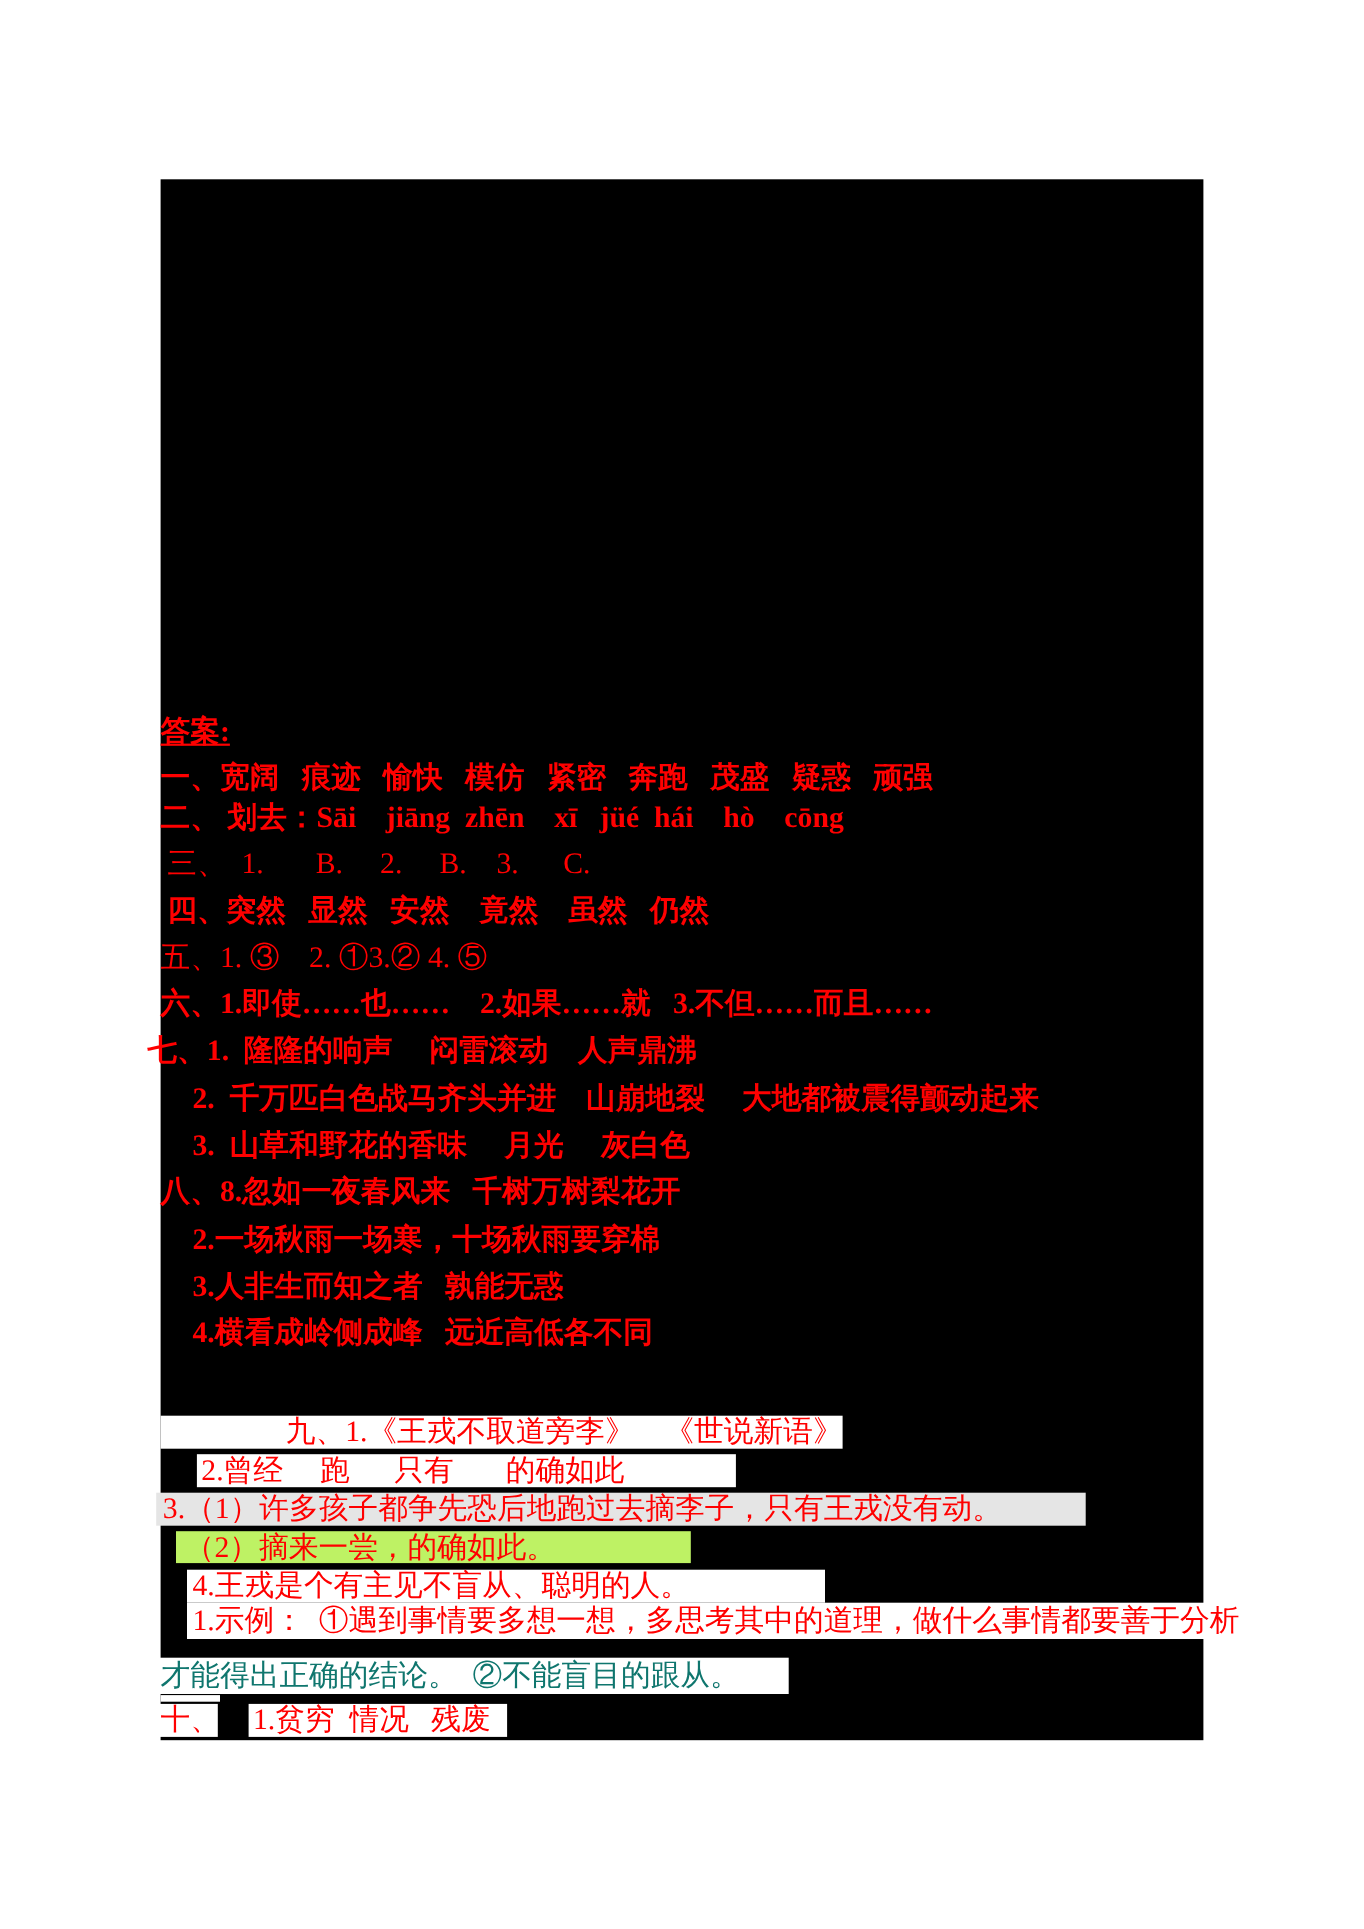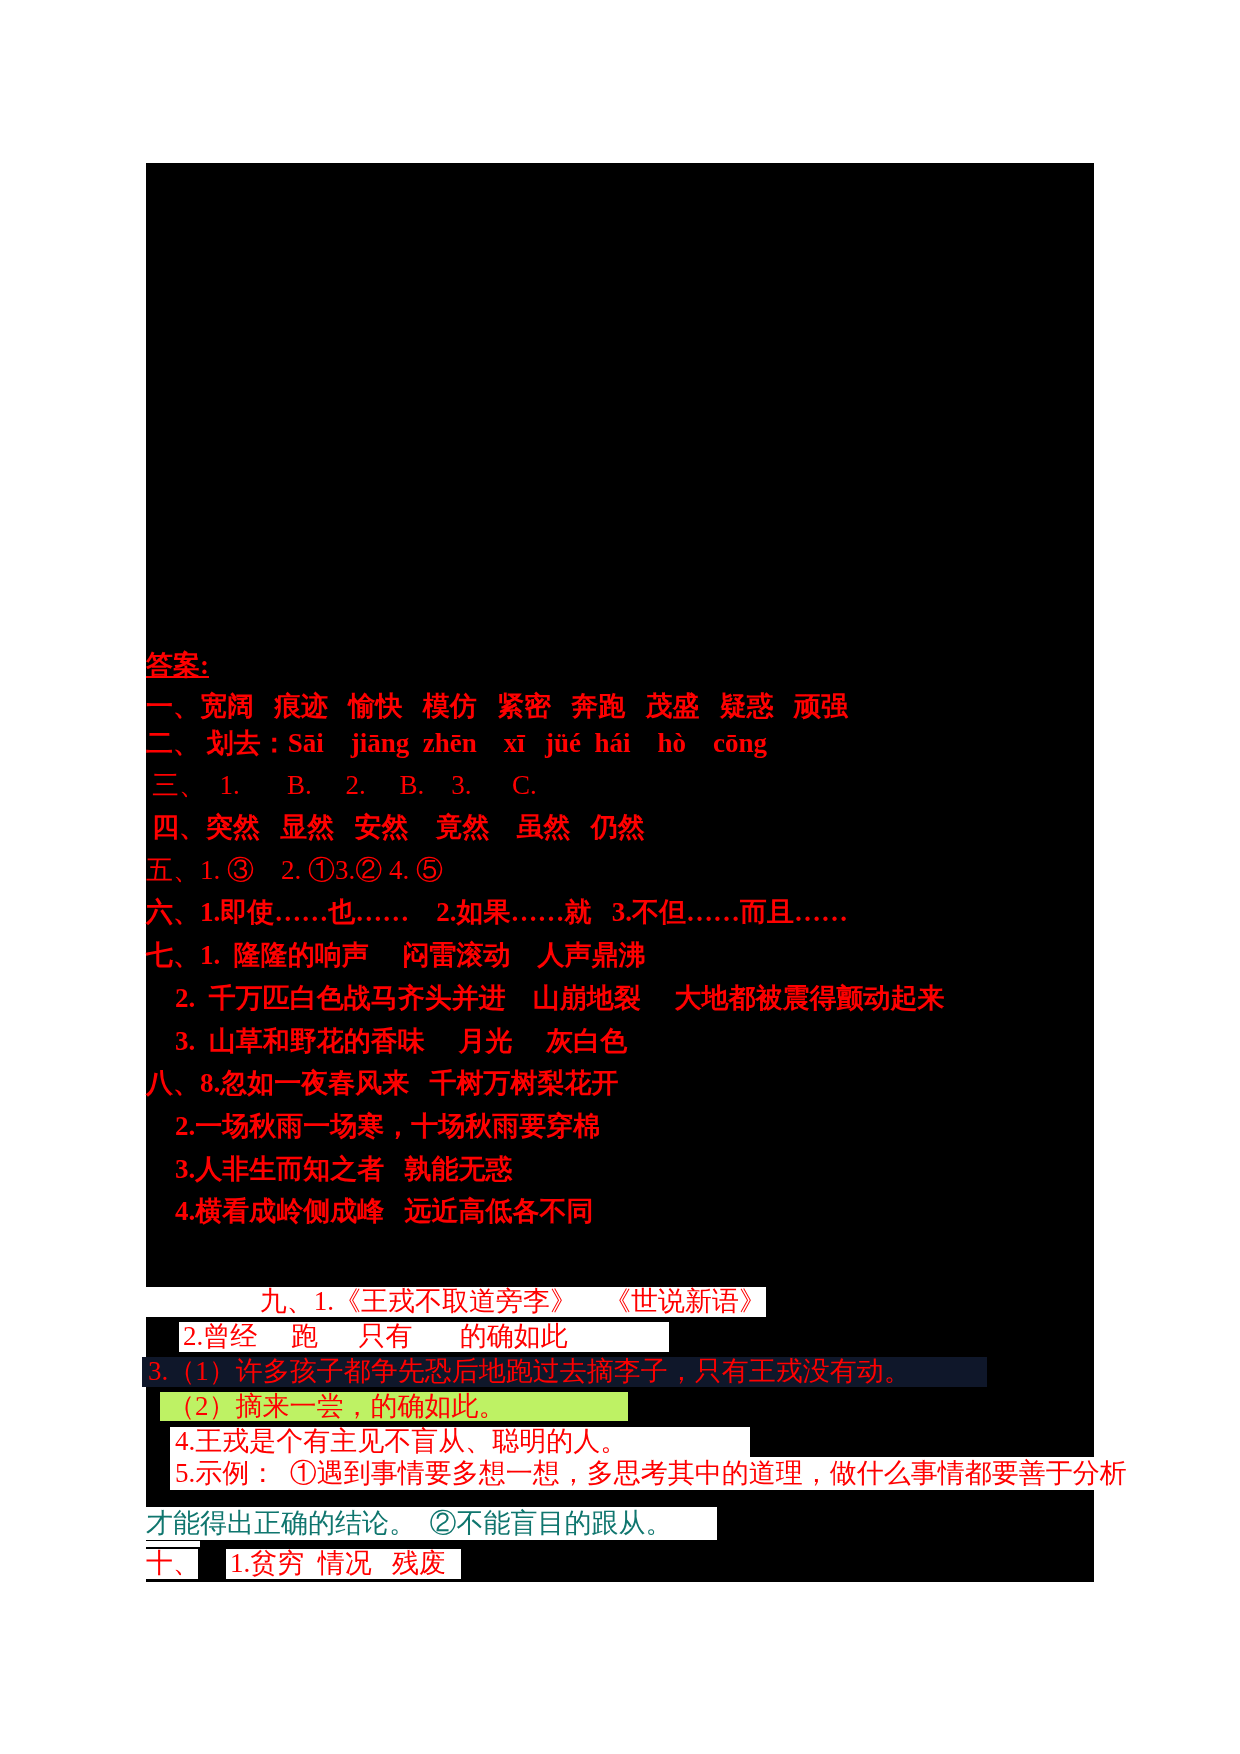--- a/index.html
+++ b/index.html
@@ -33,44 +33,44 @@
 <div class="page" style="background: rgb(255, 255, 255);">
   <div class="overlay" id="black-overlay" style="left: 146px; top: 163px; width: 948px; height: 1419px; background: rgb(0, 0, 0);"></div>
   <div id="answer-lines">
       <div class="line bold underline" style="left: 146px; top: 650px; color: rgb(255, 0, 0);">答案:</div>
       <div class="line bold" style="left: 146px; top: 691px; color: rgb(255, 0, 0);">一、宽阔   痕迹   愉快   模仿   紧密   奔跑   茂盛   疑惑   顽强</div>
       <div class="line bold" style="left: 146px; top: 728px; color: rgb(255, 0, 0);">二、 划去：Sāi    jiāng  zhēn    xī   jüé  hái    hò    cōng</div>
       <div class="line" style="left: 152px; top: 770px; color: rgb(255, 0, 0);">三、  1.       B.     2.     B.    3.      C.</div>
       <div class="line bold" style="left: 152px; top: 812px; color: rgb(255, 0, 0); text-align: center;">四、突然   显然   安然    竟然    虽然   仍然</div>
       <div class="line" style="left: 146px; top: 855px; color: rgb(255, 0, 0);">五、1. ③    2. ①3.② 4. ⑤</div>
       <div class="line bold" style="left: 146px; top: 897px; color: rgb(255, 0, 0);">六、1.即使……也……    2.如果……就   3.不但……而且……</div>
-      <div class="line bold" style="left: 146px; top: 940px; color: rgb(255, 0, 0);">七、1.  隆隆的响声     闷雷滚动    人声鼎沸</div>
+      <div class="line bold" style="left: 134px; top: 940px; color: rgb(255, 0, 0);">七、1.  隆隆的响声     闷雷滚动    人声鼎沸</div>
       <div class="line bold" style="left: 175px; top: 983px; color: rgb(255, 0, 0);">2.  千万匹白色战马齐头并进    山崩地裂     大地都被震得颤动起来</div>
       <div class="line bold" style="left: 175px; top: 1026px; color: rgb(255, 0, 0);">3.  山草和野花的香味     月光     灰白色</div>
       <div class="line bold" style="left: 146px; top: 1068px; color: rgb(255, 0, 0);">八、8.忽如一夜春风来   千树万树梨花开</div>
       <div class="line bold" style="left: 175px; top: 1111px; color: rgb(255, 0, 0);">2.一场秋雨一场寒，十场秋雨要穿棉</div>
       <div class="line bold" style="left: 175px; top: 1154px; color: rgb(255, 0, 0);">3.人非生而知之者   孰能无惑</div>
       <div class="line bold" style="left: 175px; top: 1196px; color: rgb(255, 0, 0);">4.横看成岭侧成峰   远近高低各不同</div>
       <div class="band" style="left: 146px; top: 1287px; width: 620px; height: 30px; background: rgb(255, 255, 255); justify-content: flex-end;">
         <div class="line" style="margin-left: 2px; color: rgb(255, 0, 0);">九、1.《王戎不取道旁李》    《世说新语》</div>
       </div>
       <div class="band" style="left: 179px; top: 1322px; width: 490px; height: 30px; background: rgb(255, 255, 255);">
         <div class="line" style="margin-left: 4px; color: rgb(255, 0, 0);">2.曾经     跑      只有       的确如此</div>
       </div>
-      <div class="band" style="left: 142px; top: 1357px; width: 845px; height: 30px; background: #0f172a;">
+      <div class="band" style="left: 142px; top: 1357px; width: 845px; height: 30px; background: #e5e5e5;">
         <div class="line" style="margin-left: 6px; color: rgb(255, 0, 0);">3.（1）许多孩子都争先恐后地跑过去摘李子，只有王戎没有动。</div>
       </div>
       <div class="band" style="left: 160px; top: 1392px; width: 468px; height: 29px; background: #bef264;">
         <div class="line" style="margin-left: 8px; color: rgb(255, 0, 0);">（2）摘来一尝，的确如此。</div>
       </div>
       <div class="band" style="left: 170px; top: 1427px; width: 580px; height: 30px; background: rgb(255, 255, 255);">
         <div class="line" style="margin-left: 5px; color: rgb(255, 0, 0);">4.王戎是个有主见不盲从、聪明的人。</div>
       </div>
       <div class="band" style="left: 170px; top: 1457px; width: 1032px; height: 33px; background: rgb(255, 255, 255);">
-        <div class="line" style="margin-left: 5px; color: rgb(255, 0, 0);">5.示例：  ①遇到事情要多想一想，多思考其中的道理，做什么事情都要善于分析</div>
+        <div class="line" style="margin-left: 5px; color: rgb(255, 0, 0);">1.示例：  ①遇到事情要多想一想，多思考其中的道理，做什么事情都要善于分析</div>
       </div>
       <div class="band" style="left: 142px; top: 1507px; width: 575px; height: 33px; background: rgb(255, 255, 255);">
         <div class="line" style="margin-left: 4px; color: #0f766e;">才能得出正确的结论。  ②不能盲目的跟从。</div>
       </div>
       <div class="band" style="left: 144px; top: 1549px; width: 54px; height: 30px; background: rgb(255, 255, 255);">
         <div class="line" style="margin-left: 2px; color: rgb(255, 0, 0);">十、</div>
       </div>
       <div class="band" style="left: 226px; top: 1549px; width: 235px; height: 30px; background: rgb(255, 255, 255);">
         <div class="line" style="margin-left: 4px; color: rgb(255, 0, 0);">1.贫穷  情况   残废</div>
       </div>

